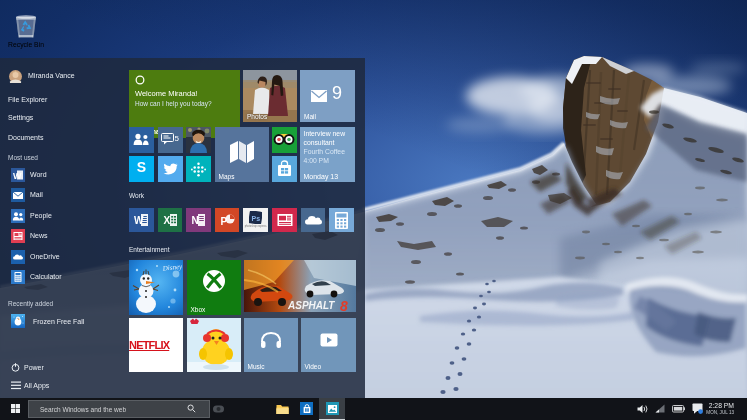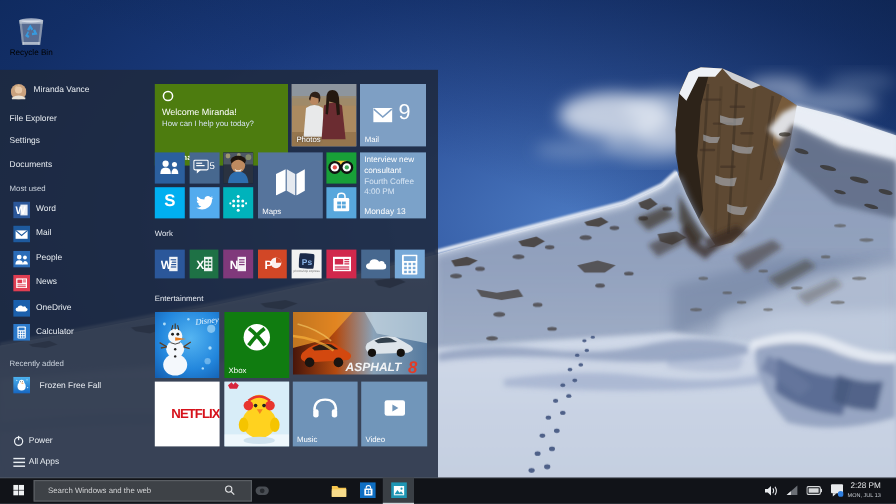--- a/index.html
+++ b/index.html
@@ -652,21 +652,21 @@
 
       <path d="M0,20 q20,2 34,12" stroke="#f8b23c" stroke-width="2" opacity="0.7" fill="none"></path>
       <path d="M4,10 q16,4 28,14" stroke="#f8cf6a" stroke-width="1.4" opacity="0.6" fill="none"></path>
 
       <text x="44" y="49" font-size="10" font-weight="bold" font-style="italic" fill="#f2f4f6" font-family="Liberation Sans">ASPHALT</text>
       <text x="96" y="51" font-size="14" font-weight="bold" font-style="italic" fill="#e23c28" font-family="Liberation Sans">8</text>
     </svg>
   </div>
 
   <div class="tile" style="left:129px;top:260px;width:54px;height:54px;background:#fff;">
-    <div class="abs" style="left:0;top:21px;width:54px;text-align:right;font-size:11px;font-weight:bold;color:#d6121b;letter-spacing:-0.8px;">NETFLIX</div>
+    <div class="abs" style="left:0;top:21px;width:54px;text-align:left;font-size:11px;font-weight:bold;color:#d6121b;letter-spacing:-0.8px;text-decoration:underline;">NETFLIX</div>
   </div>
 
   <div class="tile" style="left:186.5px;top:260px;width:54px;height:54px;background:#d8edf8;">
     <svg class="abs" width="54" height="54" viewBox="0 0 54 54">
       <rect width="54" height="54" fill="#d8edf8"></rect>
       <rect y="44" width="54" height="10" fill="#eef7fc"></rect>
       <path d="M3,3 l3,-2.5 1.5,2 1.5,-2 3,2.5 -1.5,3 -6,0 z" fill="#d7263d"></path>
       <ellipse cx="29" cy="34" rx="14" ry="13" fill="#ffd21f"></ellipse>
       <circle cx="29" cy="20" r="9" fill="#ffd21f"></circle>
       <circle cx="20" cy="20" r="4" fill="#e8352e"></circle>

